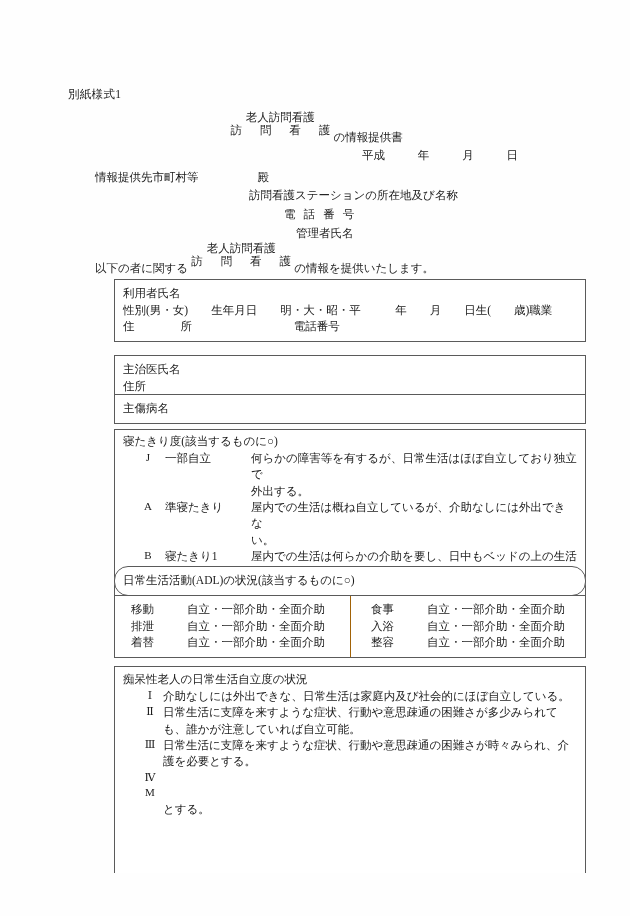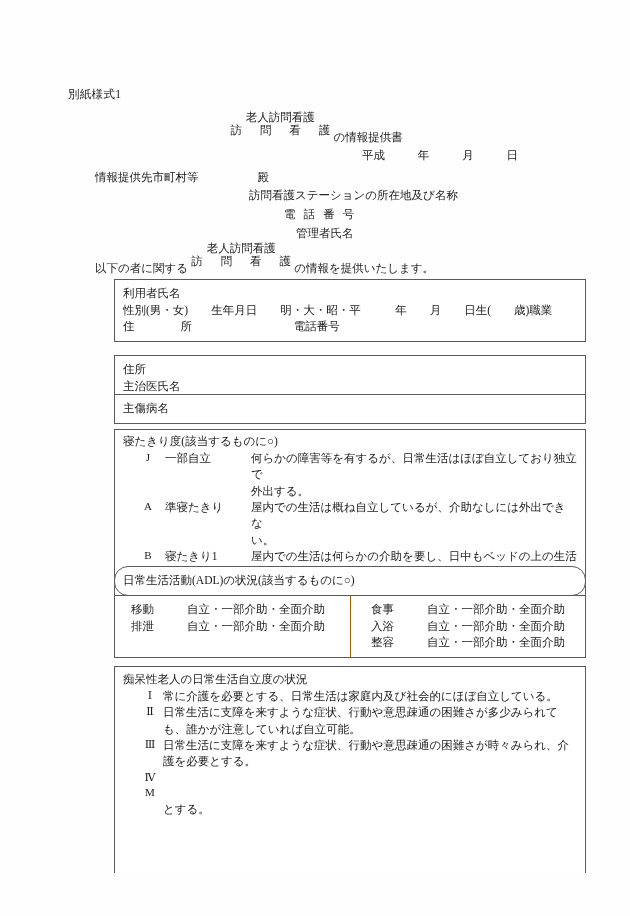--- a/index.html
+++ b/index.html
@@ -208,22 +208,22 @@
       <div class="row">
         <span>住　　　　所</span>
         <span style="display:inline-block;width:96px"></span>
         <span>電話番号</span>
       </div>
     </div>
   </div>
 
   <div class="box" id="box-doctor">
     <div class="pad">
+      <div class="row">主治医氏名</div>
       <div class="row">住所</div>
-      <div class="row">主治医氏名</div>
     </div>
   </div>
 
   <div class="box" id="box-disease">
     <div class="pad">
       <div class="row">主傷病名</div>
     </div>
   </div>
 
   <div class="box" id="box-bedridden">
@@ -282,41 +282,44 @@
 
   <div class="box" id="box-adl-body">
     <div class="adl-cols">
       <div class="adl-col left">
         <div class="adl-row">
           <span class="adl-item">移動</span><span>自立・一部介助・全面介助</span>
         </div>
         <div class="adl-row">
           <span class="adl-item">排泄</span><span>自立・一部介助・全面介助</span>
         </div>
+        <div class="adl-row">
+          <span class="adl-item">着替</span><span>自立・一部介助・全面介助</span>
+        </div>
       </div>
       <div class="adl-col right">
         <div class="adl-row">
           <span class="adl-item">食事</span><span>自立・一部介助・全面介助</span>
         </div>
         <div class="adl-row">
           <span class="adl-item">入浴</span><span>自立・一部介助・全面介助</span>
         </div>
         <div class="adl-row">
           <span class="adl-item">整容</span><span>自立・一部介助・全面介助</span>
         </div>
       </div>
     </div>
   </div>
 
   <div class="box" id="box-dementia">
     <div class="dm-title">痴呆性老人の日常生活自立度の状況</div>
 
     <div class="dm-item">
       <span class="dm-code">Ⅰ</span>
-      <span class="dm-desc">常に介護を必要とする、日常生活は家庭内及び社会的にほぼ自立している。</span>
+      <span class="dm-desc">介助なしには外出できな、日常生活は家庭内及び社会的にほぼ自立している。</span>
     </div>
 
     <div class="dm-item">
       <span class="dm-code">Ⅱ</span>
       <span class="dm-desc">日常生活に支障を来すような症状、行動や意思疎通の困難さが多少みられて</span>
     </div>
     <div class="dm-item">
       <span class="dm-code"></span>
       <span class="dm-desc">も、誰かが注意していれば自立可能。</span>
     </div>

